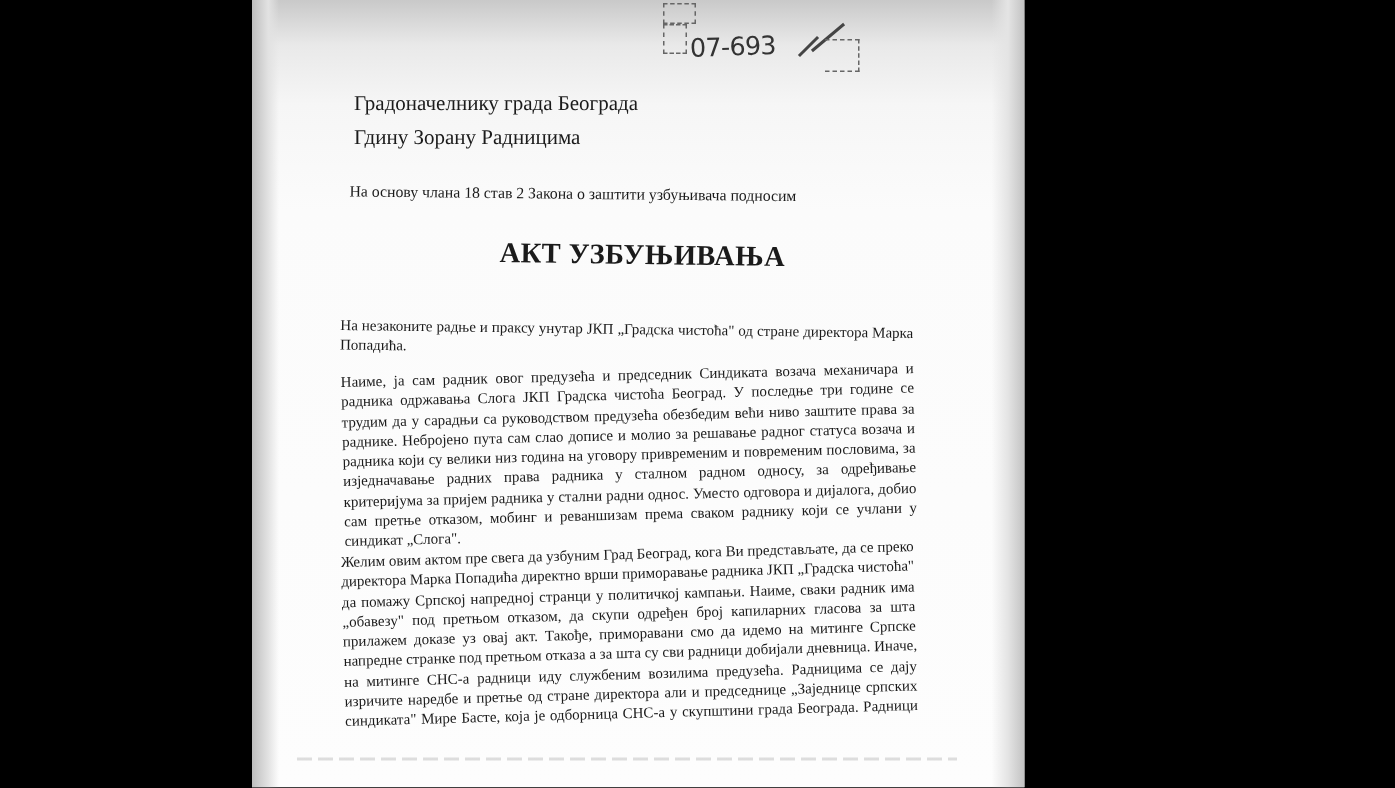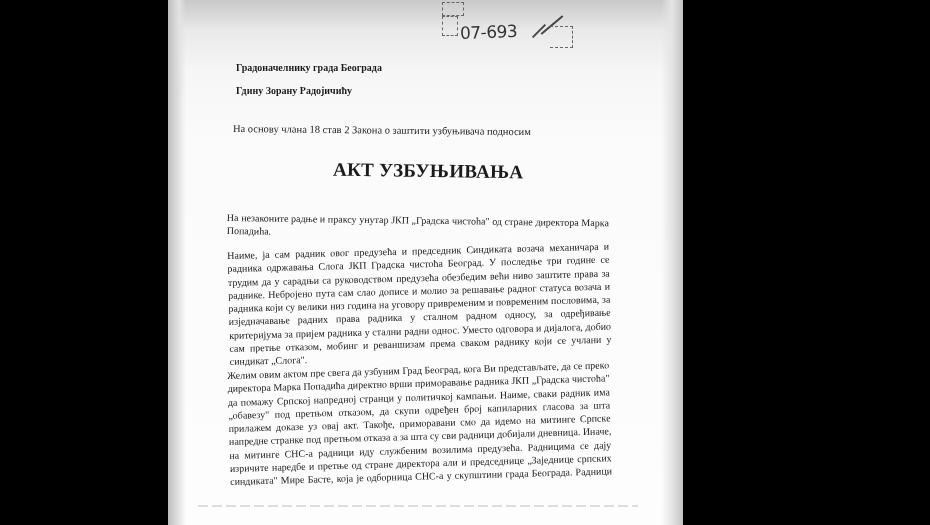--- a/index.html
+++ b/index.html
@@ -10,21 +10,21 @@
   .scan::before { content:""; position:absolute; left:0; top:0; width:18px; height:100%;
     background:linear-gradient(to right, #bdbdbd, #e2e2e2 60%, rgba(240,240,240,0)); }
   .scan::after { content:""; position:absolute; right:0; top:0; width:22px; height:100%;
     background:linear-gradient(to left, #c2c2c2, #e4e4e4 50%, rgba(240,240,240,0)); }
   .stamp { position:absolute; left:270px; top:0; width:140px; height:52px; color:#444; filter:blur(0.4px); }
   .stamp .box { position:absolute; border:1px dashed #666; }
   .stamp .num { position:absolute; left:22px; top:22px; font-family:"DejaVu Sans", sans-serif; font-size:17px; color:#333; transform:rotate(-2deg); letter-spacing:-0.5px; }
   .stamp .slash { position:absolute; left:100px; top:24px; width:28px; height:2px; background:#444; transform:rotate(-40deg); }
   .stamp .slash2 { position:absolute; left:92px; top:30px; width:18px; height:2px; background:#444; transform:rotate(-45deg); }
   .content { position:absolute; left:65px; top:0; width:380px; color:#1b1b1b; filter:blur(0.35px); }
-  .addr { position:absolute; left:3px; font-size:10px; font-weight:bold; white-space:nowrap; }
+  .addr { position:absolute; left:3px; font-size:14px; font-weight:normal; white-space:nowrap; }
   .intro { position:absolute; left:0; top:123px; font-size:10.5px; white-space:nowrap; transform:rotate(0.6deg); transform-origin:left; }
   .title { position:absolute; left:100px; top:160px; font-size:19px; font-weight:bold; letter-spacing:0.3px; white-space:nowrap; transform:rotate(0.8deg); }
   .para { position:absolute; left:-6px; width:382px; font-size:10px; line-height:13.3px; text-align:justify; }
   .p1 { top:211px; transform:rotate(0.8deg); transform-origin:left top; }
   .p2 { top:249px; transform:rotate(-1.4deg); transform-origin:left top; }
   .p3 { top:369px; transform:rotate(-1.6deg); transform-origin:left top; }
   .para span { display:block; white-space:nowrap; text-align-last:justify; }
   .para span.last { text-align-last:left; }
   .ghost { position:absolute; left:30px; top:505px; width:440px; height:2px;
     background:repeating-linear-gradient(to right, #c8c8c8 0 10px, transparent 10px 14px); opacity:0.6; }
@@ -37,21 +37,21 @@
     <div class="box" style="left:4px;top:2px;width:20px;height:12px;"></div>
     <div class="box" style="left:4px;top:16px;width:14px;height:18px;"></div>
     <div class="num">07-693</div>
     <div class="slash2"></div>
     <div class="slash"></div>
     <div class="box" style="left:112px;top:26px;width:22px;height:20px;border-left:none;"></div>
   </div>
 
   <div class="content">
     <div class="addr" style="top:62px;">Градоначелнику града Београда</div>
-    <div class="addr" style="top:85px;">Гдину Зорану Радојичићу</div>
+    <div class="addr" style="top:85px;">Гдину Зорану Радницима</div>
     <div class="intro">На основу члана 18 став 2 Закона о заштити узбуњивача подносим</div>
     <div class="title">АКТ УЗБУЊИВАЊА</div>
 
     <div class="para p1">
       <span>На незаконите радње и праксу унутар ЈКП „Градска чистоћа" од стране директора Марка</span>
       <span class="last">Попадића.</span>
     </div>
 
     <div class="para p2">
       <span>Наиме, ја сам радник овог предузећа и председник Синдиката возача механичара и</span>

